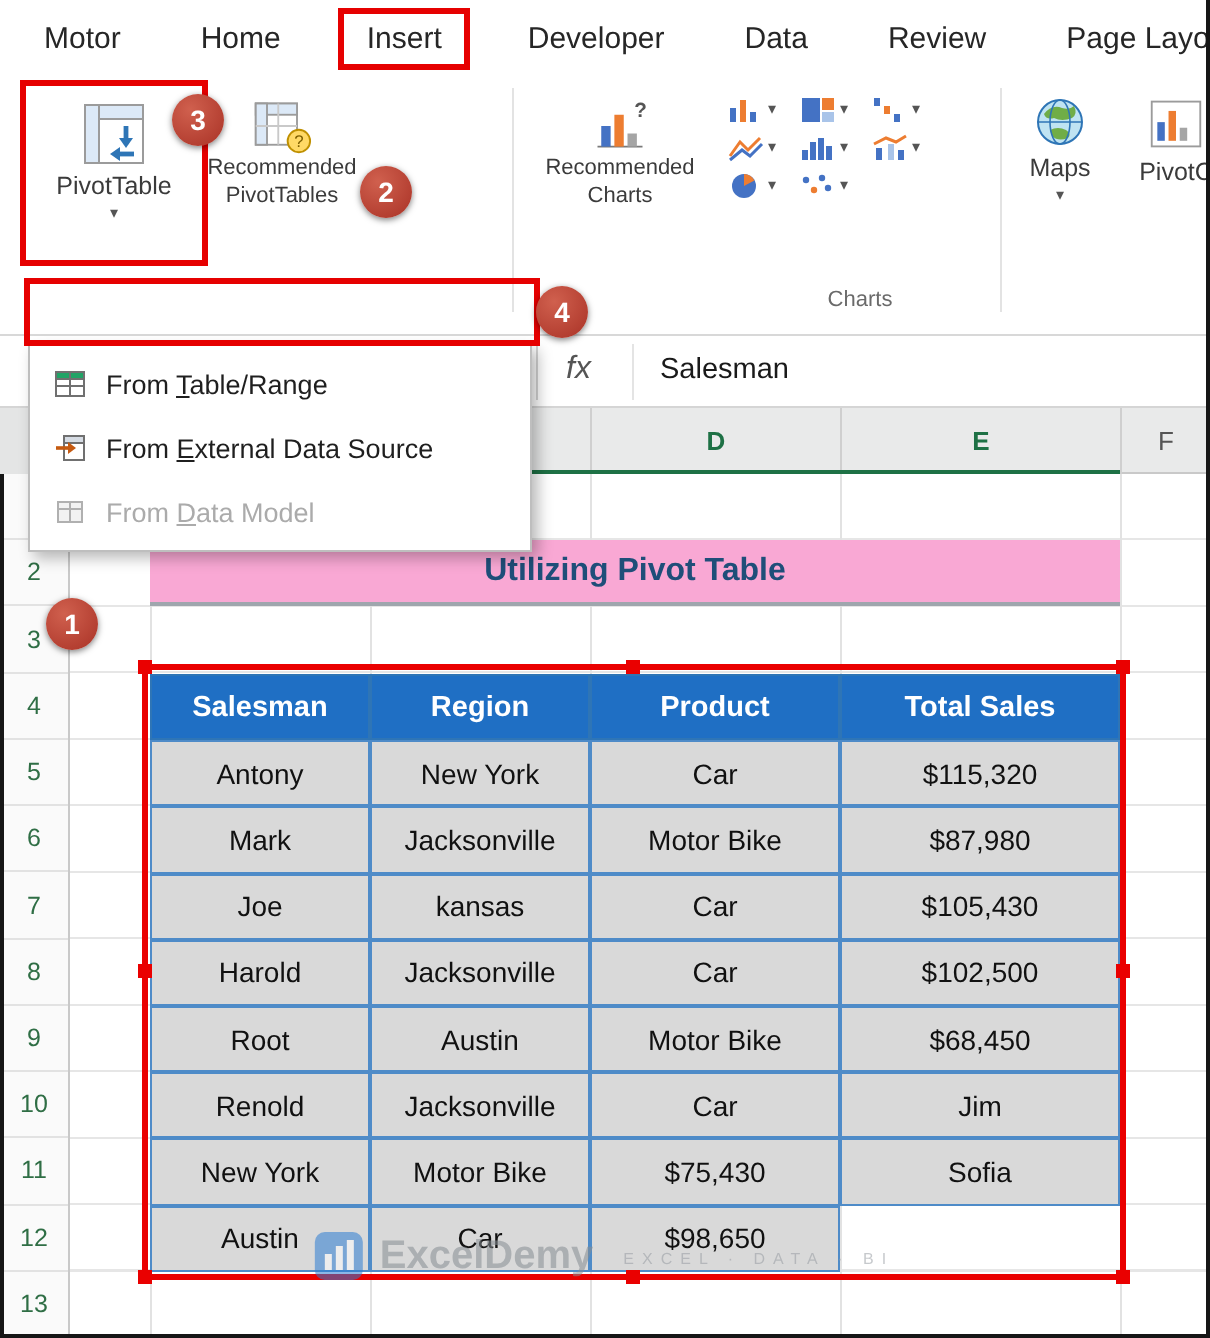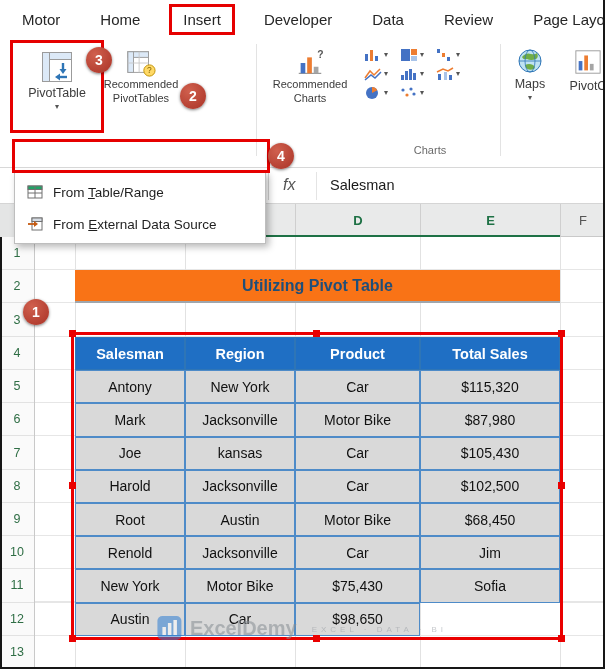--- a/index.html
+++ b/index.html
@@ -74,21 +74,21 @@
                        background:#161616; z-index:12; }
   .rownums { position:absolute; left:0; top:0; width:35px; height:432px; background:#FAFAFA;
              border-right:1px solid #C9C9C9; display:flex; flex-direction:column; z-index:10; }
   .rownum { flex:1; display:flex; align-items:center; justify-content:center;
             font-size:12.5px; color:#2F6E45; border-bottom:1px solid #E2E2E2; }
   .gridlines { position:absolute; left:35px; top:0; right:0; height:432px;
                background:repeating-linear-gradient(to bottom, transparent 0 32.2px, #E6E6E6 32.2px 33.23px); }
   .vline { position:absolute; top:0; width:1px; height:432px; background:#E2E2E2; }
 
   .title-band { position:absolute; left:75px; top:33px; width:485px; height:33px;
-                background:#f97316; border-bottom:2px solid #9FA6AD; display:flex;
+                background:#f9a8d4; border-bottom:2px solid #9FA6AD; display:flex;
                 align-items:center; justify-content:center; z-index:11; }
   .title-text { font-size:16px; font-weight:bold; color:#1F4E79; }
 
   
   .xltable { position:absolute; left:75px; top:100px; width:485px; z-index:20;
              display:grid; grid-template-columns:110px 110px 125px 140px;
              grid-auto-rows:33.2px; }
   .xlth { background:#1F6FC4; color:#fff; font-weight:bold; font-size:14.5px;
           display:flex; align-items:center; justify-content:center;
           border:1px solid #2E75B6; }
@@ -396,20 +396,28 @@
     </div>
     <div class="menu-item">
       <svg width="16" height="16" viewBox="0 0 16 16">
         <rect x="5" y="2" width="10" height="12" fill="#fff" stroke="#707070"></rect>
         <rect x="5" y="2" width="10" height="3.5" fill="#D6DCE4" stroke="#707070"></rect>
         <line x1="1" y1="8" x2="7" y2="8" stroke="#C55A11" stroke-width="1.8"></line>
         <polygon points="7,5 7,11 11,8" fill="#C55A11"></polygon>
       </svg>
       <span><span>From </span><span class="acc">E</span><span>xternal Data Source</span></span>
     </div>
+    <div class="menu-item disabled">
+      <svg width="16" height="16" viewBox="0 0 16 16">
+        <rect x="2" y="3" width="12" height="10" fill="#f2f2f2" stroke="#b0b0b0"></rect>
+        <line x1="2" y1="6.5" x2="14" y2="6.5" stroke="#b0b0b0"></line>
+        <line x1="8" y1="3" x2="8" y2="13" stroke="#b0b0b0"></line>
+      </svg>
+      <span><span>From </span><span class="acc">D</span><span>ata Model</span></span>
+    </div>
   </div>
   <div class="menu-redbox"></div>
 
   <div class="badge" style="left:23px; top:299px;">1</div>
   <div class="badge" style="left:180px; top:83px;">2</div>
   <div class="badge" style="left:86px; top:47px;">3</div>
   <div class="badge" style="left:268px; top:143px;">4</div>
 
 </div>
 

